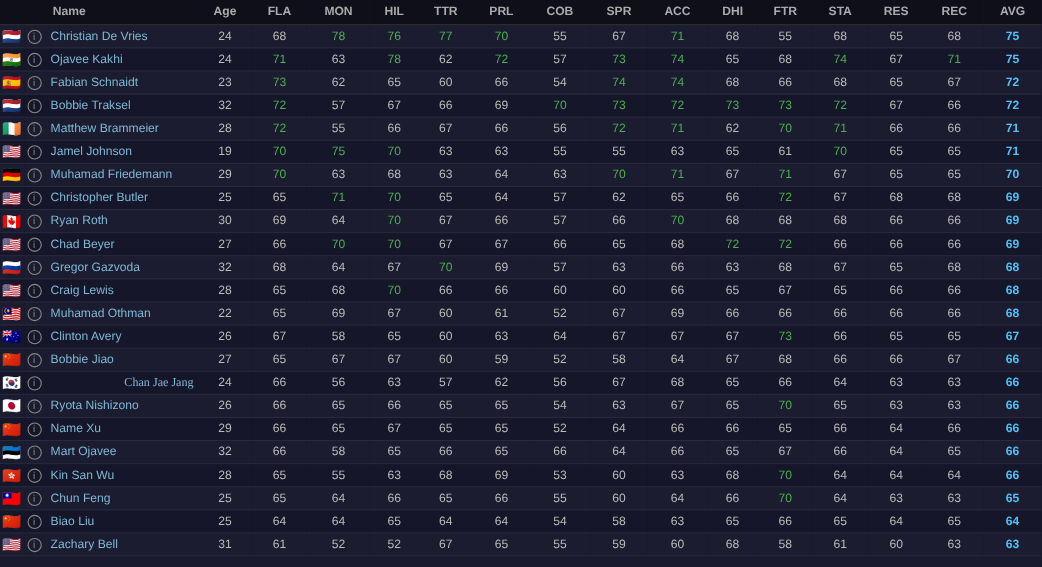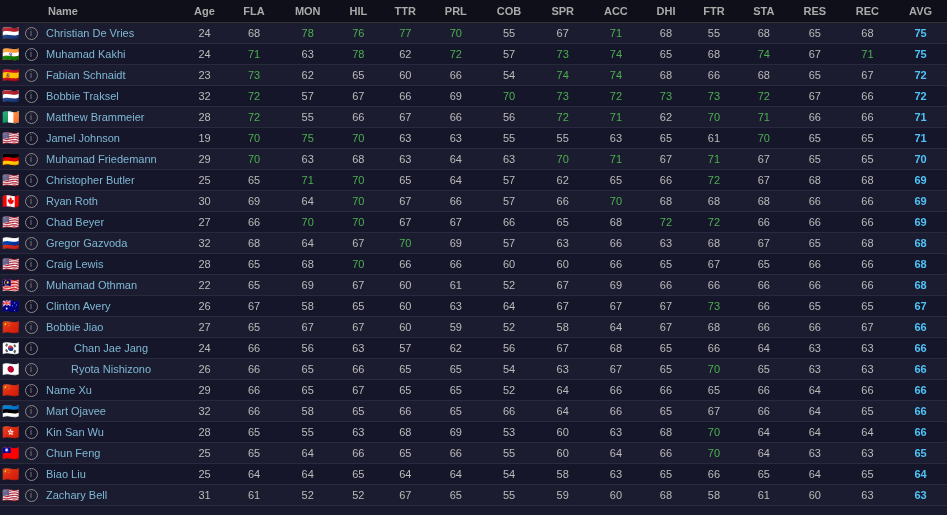--- a/index.html
+++ b/index.html
@@ -95,21 +95,21 @@
         <td>68</td>
         <td>55</td>
         <td>68</td>
         <td>65</td>
         <td>68</td>
         <td style="font-weight: bold; color: rgb(79, 195, 247);">75</td>
       </tr>
       <tr style="background: rgb(22, 22, 42);">
         <td style="font-size: 14px; text-align: center; padding: 2px;">🇮🇳</td>
         <td style="text-align: center; padding: 2px;"><span style="display: inline-flex; align-items: center; justify-content: center; width: 13px; height: 13px; border-radius: 50%; border: 1px solid rgb(136, 136, 136); color: rgb(136, 136, 136); font-size: 9px; cursor: pointer;">i</span></td>
-        <td style="text-align: left; padding-left: 6px; color: rgb(126, 184, 212);">Muhamad Kakhi</td>
+        <td style="text-align: left; padding-left: 6px; color: rgb(126, 184, 212);">Ojavee Kakhi</td>
         <td>24</td>
         <td style="color: rgb(76, 175, 80);">71</td>
         <td>63</td>
         <td style="color: rgb(76, 175, 80);">78</td>
         <td>62</td>
         <td style="color: rgb(76, 175, 80);">72</td>
         <td>57</td>
         <td style="color: rgb(76, 175, 80);">73</td>
         <td style="color: rgb(76, 175, 80);">74</td>
         <td>65</td>
@@ -375,41 +375,41 @@
         <td>67</td>
         <td>68</td>
         <td>66</td>
         <td>66</td>
         <td>67</td>
         <td style="font-weight: bold; color: rgb(79, 195, 247);">66</td>
       </tr>
       <tr style="background: rgb(22, 22, 42);">
         <td style="font-size: 14px; text-align: center; padding: 2px;">🇰🇷</td>
         <td style="text-align: center; padding: 2px;"><span style="display: inline-flex; align-items: center; justify-content: center; width: 13px; height: 13px; border-radius: 50%; border: 1px solid rgb(136, 136, 136); color: rgb(136, 136, 136); font-size: 9px; cursor: pointer;">i</span></td>
-        <td style="text-align: center; padding-left: 6px; color: rgb(126, 184, 212);">Chan Jae Jang</td>
+        <td style="text-align: right; padding-left: 6px; color: rgb(126, 184, 212); font-family: Liberation Serif, serif;">Chan Jae Jang</td>
         <td>24</td>
         <td>66</td>
         <td>56</td>
         <td>63</td>
         <td>57</td>
         <td>62</td>
         <td>56</td>
         <td>67</td>
         <td>68</td>
         <td>65</td>
         <td>66</td>
         <td>64</td>
         <td>63</td>
         <td>63</td>
         <td style="font-weight: bold; color: rgb(79, 195, 247);">66</td>
       </tr>
       <tr style="background: rgb(28, 28, 48);">
         <td style="font-size: 14px; text-align: center; padding: 2px;">🇯🇵</td>
         <td style="text-align: center; padding: 2px;"><span style="display: inline-flex; align-items: center; justify-content: center; width: 13px; height: 13px; border-radius: 50%; border: 1px solid rgb(136, 136, 136); color: rgb(136, 136, 136); font-size: 9px; cursor: pointer;">i</span></td>
-        <td style="text-align: center; padding-left: 6px; color: rgb(126, 184, 212);">Ryota Nishizono</td>
+        <td style="text-align: left; padding-left: 6px; color: rgb(126, 184, 212);">Ryota Nishizono</td>
         <td>26</td>
         <td>66</td>
         <td>65</td>
         <td>66</td>
         <td>65</td>
         <td>65</td>
         <td>54</td>
         <td>63</td>
         <td>67</td>
         <td>65</td>

